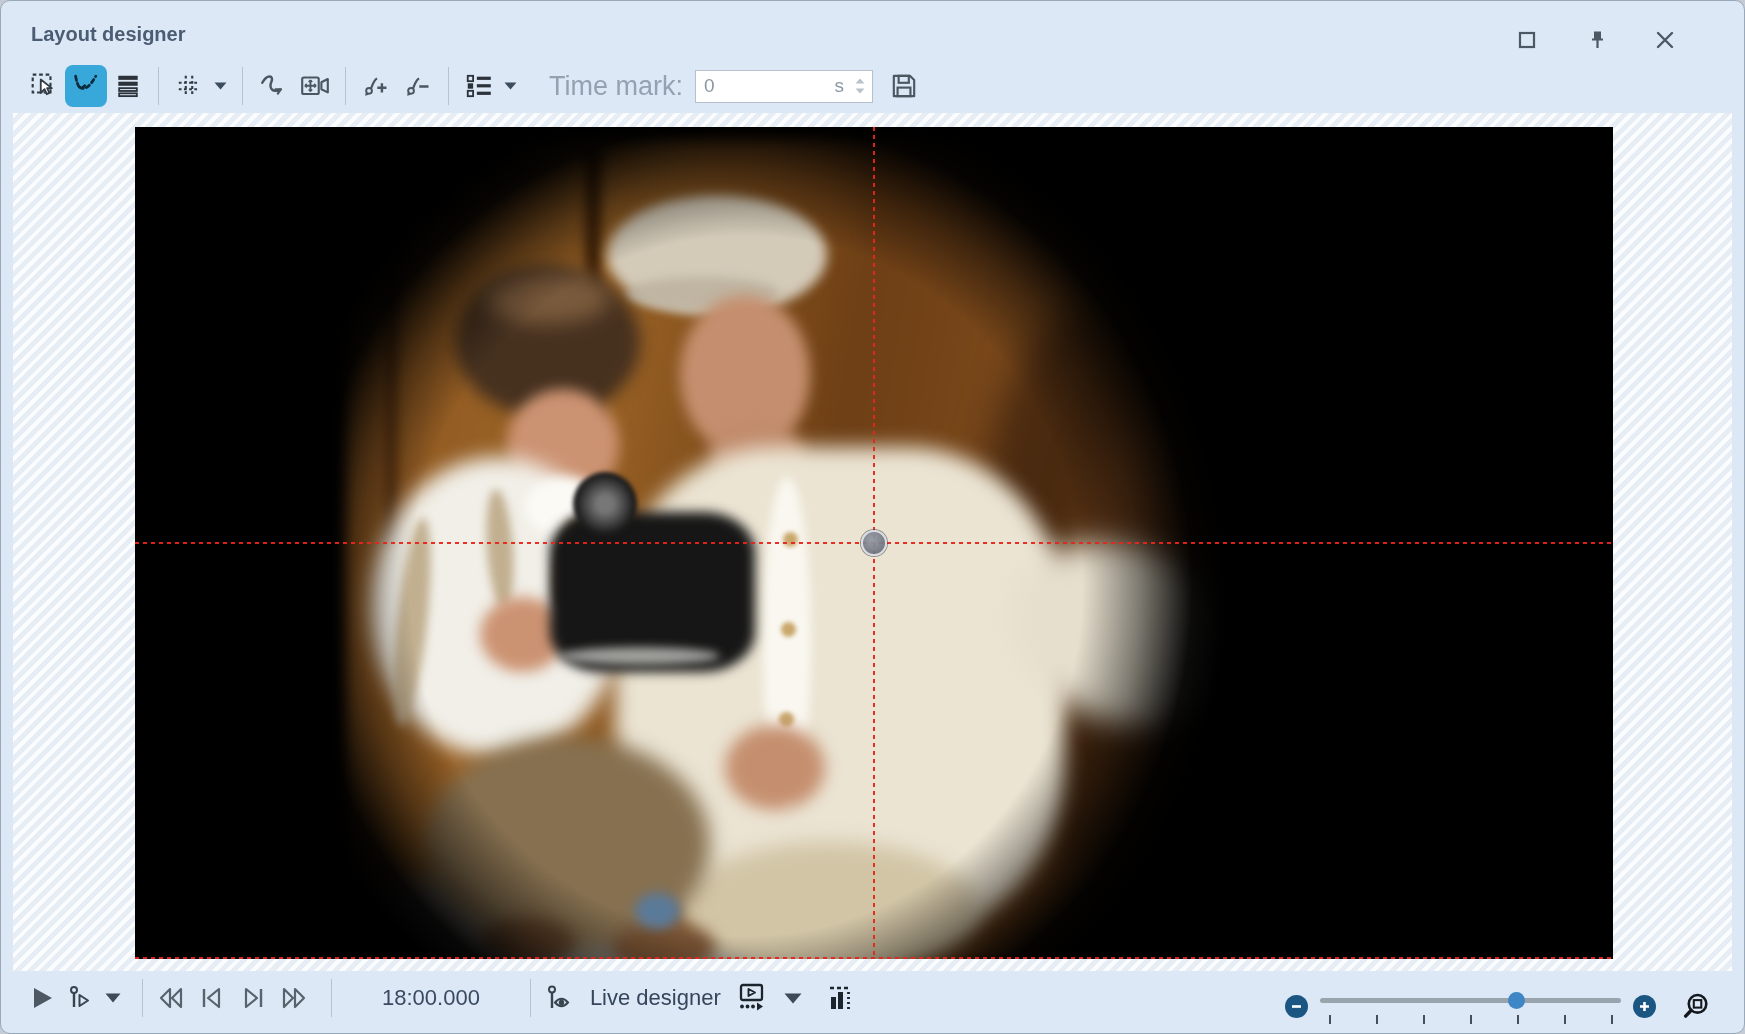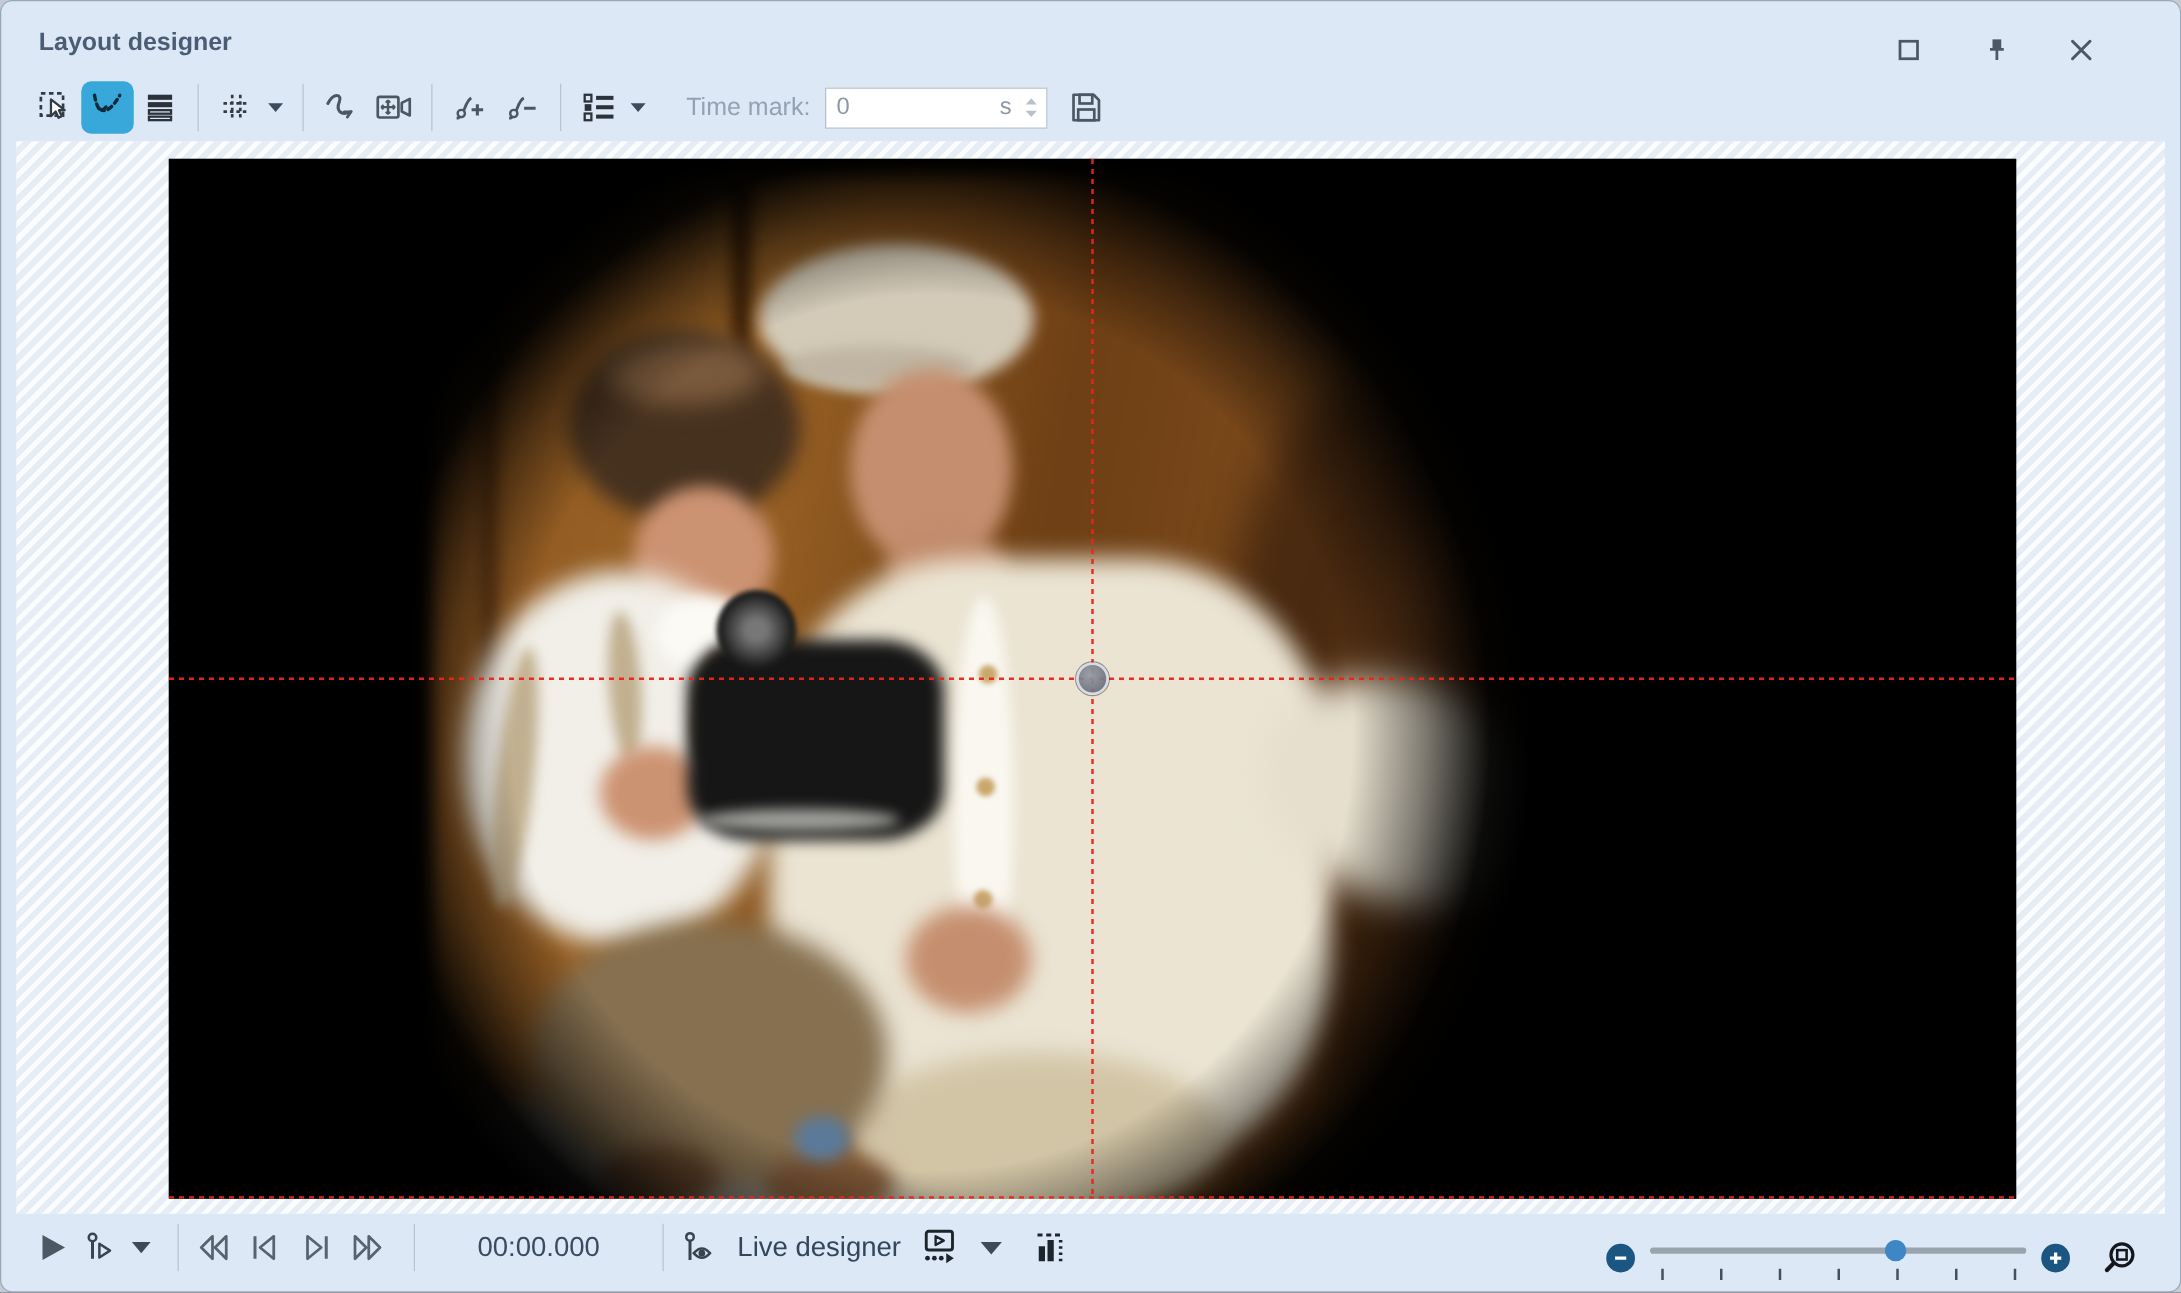--- a/index.html
+++ b/index.html
@@ -15,21 +15,21 @@
   #titlebar{position:absolute;top:0;left:0;right:0;height:58px;}
   #title{position:absolute;left:30px;top:22px;font-size:20px;font-weight:bold;color:#4b5c74;}
   .wctl{position:absolute;top:26px;width:26px;height:26px;display:flex;align-items:center;justify-content:center;cursor:default;}
   #btn-max{right:204px;} #btn-pin{right:134px;} #btn-close{right:66px;}
   
   #toolbar{position:absolute;top:58px;left:22px;right:0;height:54px;display:flex;align-items:center;}
   .tbtn{width:42px;height:42px;display:flex;align-items:center;justify-content:center;border-radius:8px;flex:0 0 auto;}
   .tbtn.active{background:#38a8da;}
   .tsep{width:1px;height:38px;background:#b7c3d1;margin:0 9px;flex:0 0 auto;}
   .darr{margin:0 6px 0 4px;flex:0 0 auto;display:flex;align-items:center;}
-  #timemark-label{margin-left:26px;font-size:20px;color:#93a1b1;flex:0 0 auto;text-align:center;}
+  #timemark-label{margin-left:26px;font-size:27px;color:#93a1b1;flex:0 0 auto;text-align:center;}
   #timemark-box{margin-left:12px;width:178px;height:33px;background:#fff;border:1px solid #b6c0ca;display:flex;align-items:center;box-sizing:border-box;padding:0 4px 0 8px;flex:0 0 auto;}
   #timemark-input{border:none;outline:none;flex:1;font-size:19px;color:#8a97a6;font-family:"Liberation Sans",sans-serif;background:transparent;min-width:0;padding:0;}
   #timemark-unit{font-size:19px;color:#8a97a6;margin-right:8px;}
   #spinner{display:flex;flex-direction:column;gap:4px;align-items:center;width:16px;}
   #save-btn{margin-left:10px;}
   
   #viewport{
     position:absolute;top:112px;left:12px;right:12px;bottom:62px;
     background:repeating-linear-gradient(135deg,#fbfcfe 0 4px,#e7edf5 4px 9px);
   }
@@ -302,21 +302,21 @@
     </div>
 
     <div class="bicon">
       <svg width="32" height="30" viewBox="0 0 30 30">
         <path d="M5 6 L14 15 L5 24 Z M16 6 L25 15 L16 24 Z" fill="none" stroke="#59636d" stroke-width="2.2" stroke-linejoin="round"></path>
       </svg>
     </div>
 
     <div class="bsep"></div>
 
-    <div id="timestamp">00:00.000</div>
+    <div id="timestamp">18:00.000</div>
 
     <div class="bsep"></div>
 
     <div class="bicon">
       <svg width="32" height="30" viewBox="0 0 32 30">
         <circle cx="9" cy="6.5" r="3" fill="none" stroke="#39444f" stroke-width="2"></circle>
         <line x1="9" y1="9.5" x2="9" y2="25" stroke="#39444f" stroke-width="2.4"></line>
         <path d="M12 19.5 Q18.5 12 25 19.5 Q18.5 27 12 19.5 Z" fill="none" stroke="#39444f" stroke-width="2"></path>
         <circle cx="18.5" cy="19.5" r="2.7" fill="#39444f"></circle>
       </svg>

